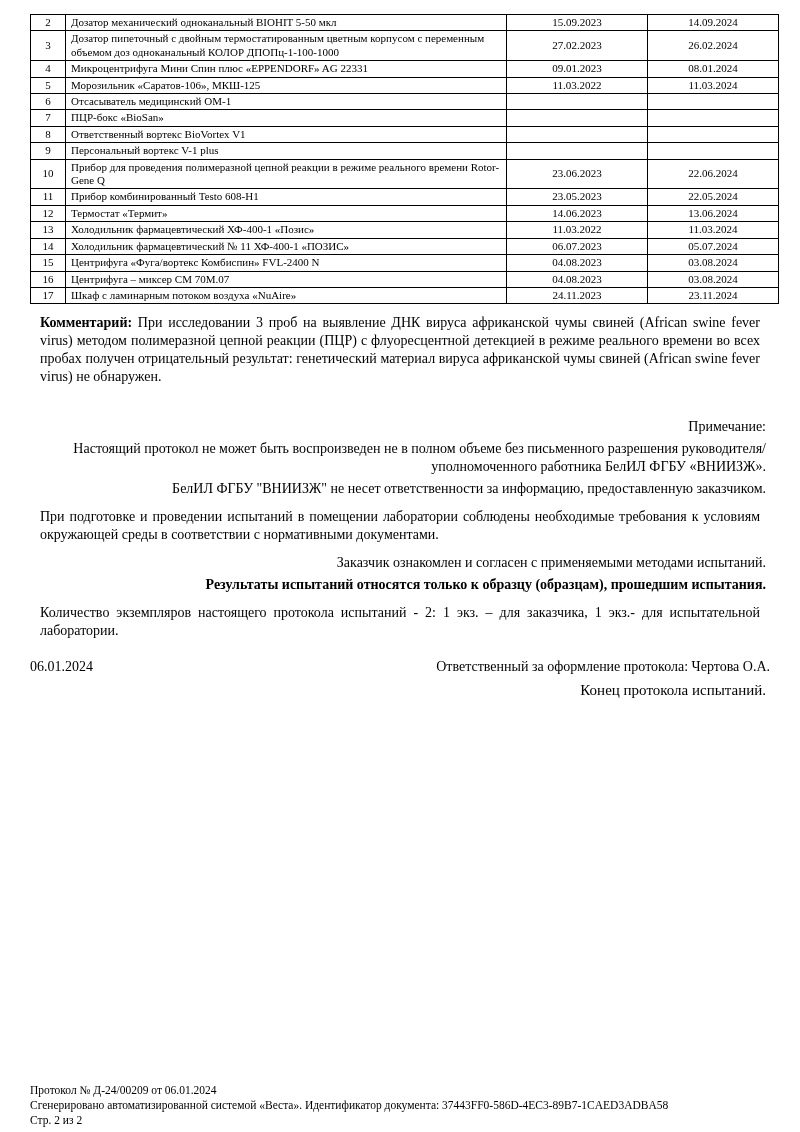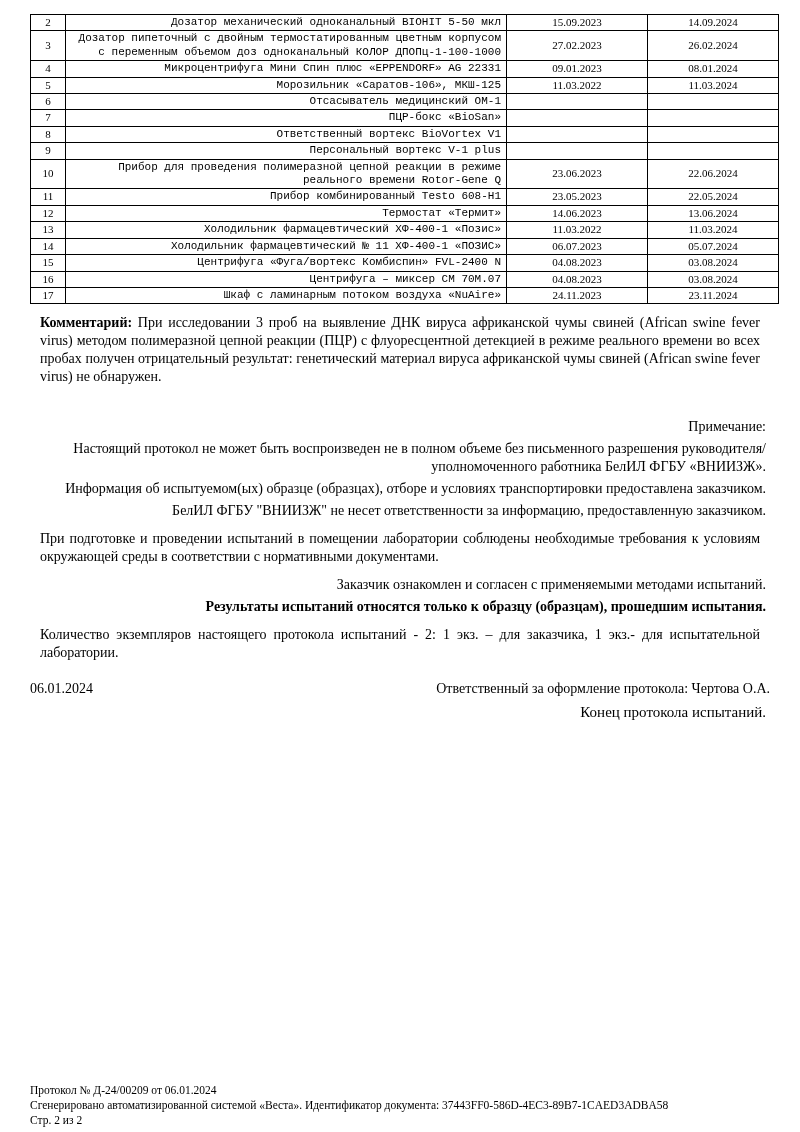--- a/index.html
+++ b/index.html
@@ -25,21 +25,21 @@
     line-height: 1.22;
     table-layout: fixed;
   }
   table.equip td {
     border: 1px solid #000;
     padding: 1px 5px;
     vertical-align: middle;
     overflow: hidden;
   }
   td.num  { width: 24px;  text-align: center; }
-  td.name { width: 430px; text-align: right; font-family: Liberation Mono, monospace; }
+  td.name { width: 430px; text-align: left; }
   td.d1   { width: 130px; text-align: center; }
   td.d2   { width: 120px; text-align: center; }
 
   .body-text {
     margin-top: 10px;
     font-size: 14px;
     line-height: 18px;
   }
   p.para {
     margin: 10px;
@@ -185,21 +185,20 @@
       </tbody>
   </table>
 
   <div class="body-text">
     <p class="para"><span class="bold">Комментарий:</span> <span>При исследовании 3 проб на выявление ДНК вируса африканской чумы свиней (African swine fever virus) методом полимеразной цепной реакции (ПЦР) с флуоресцентной детекцией в режиме реального времени во всех пробах получен отрицательный результат: генетический материал вируса африканской чумы свиней (African swine fever virus) не обнаружен.</span></p>
 
     <div class="gap"></div>
 
     <p class="plain">Примечание:</p>
     <p class="plain">Настоящий протокол не может быть воспроизведен не в полном объеме без письменного разрешения руководителя/уполномоченного работника БелИЛ ФГБУ «ВНИИЗЖ».</p>
-    <p class="plain">Информация об испытуемом(ых) образце (образцах), отборе и условиях транспортировки предоставлена заказчиком.</p>
     <p class="plain">БелИЛ ФГБУ "ВНИИЗЖ" не несет ответственности за информацию, предоставленную заказчиком.</p>
     <p class="para">При подготовке и проведении испытаний в помещении лаборатории соблюдены необходимые требования к условиям окружающей среды в соответствии с нормативными документами.</p>
     <p class="plain">Заказчик ознакомлен и согласен с применяемыми методами испытаний.</p>
     <p class="plain bold">Результаты испытаний относятся только к образцу (образцам), прошедшим испытания.</p>
     <p class="para">Количество экземпляров настоящего протокола испытаний - 2: 1 экз. – для заказчика, 1 экз.- для испытательной лаборатории.</p>
 
     <div class="sig-row">
       <span>06.01.2024</span>
       <span>Ответственный за оформление протокола: Чертова О.А.</span>
     </div>

